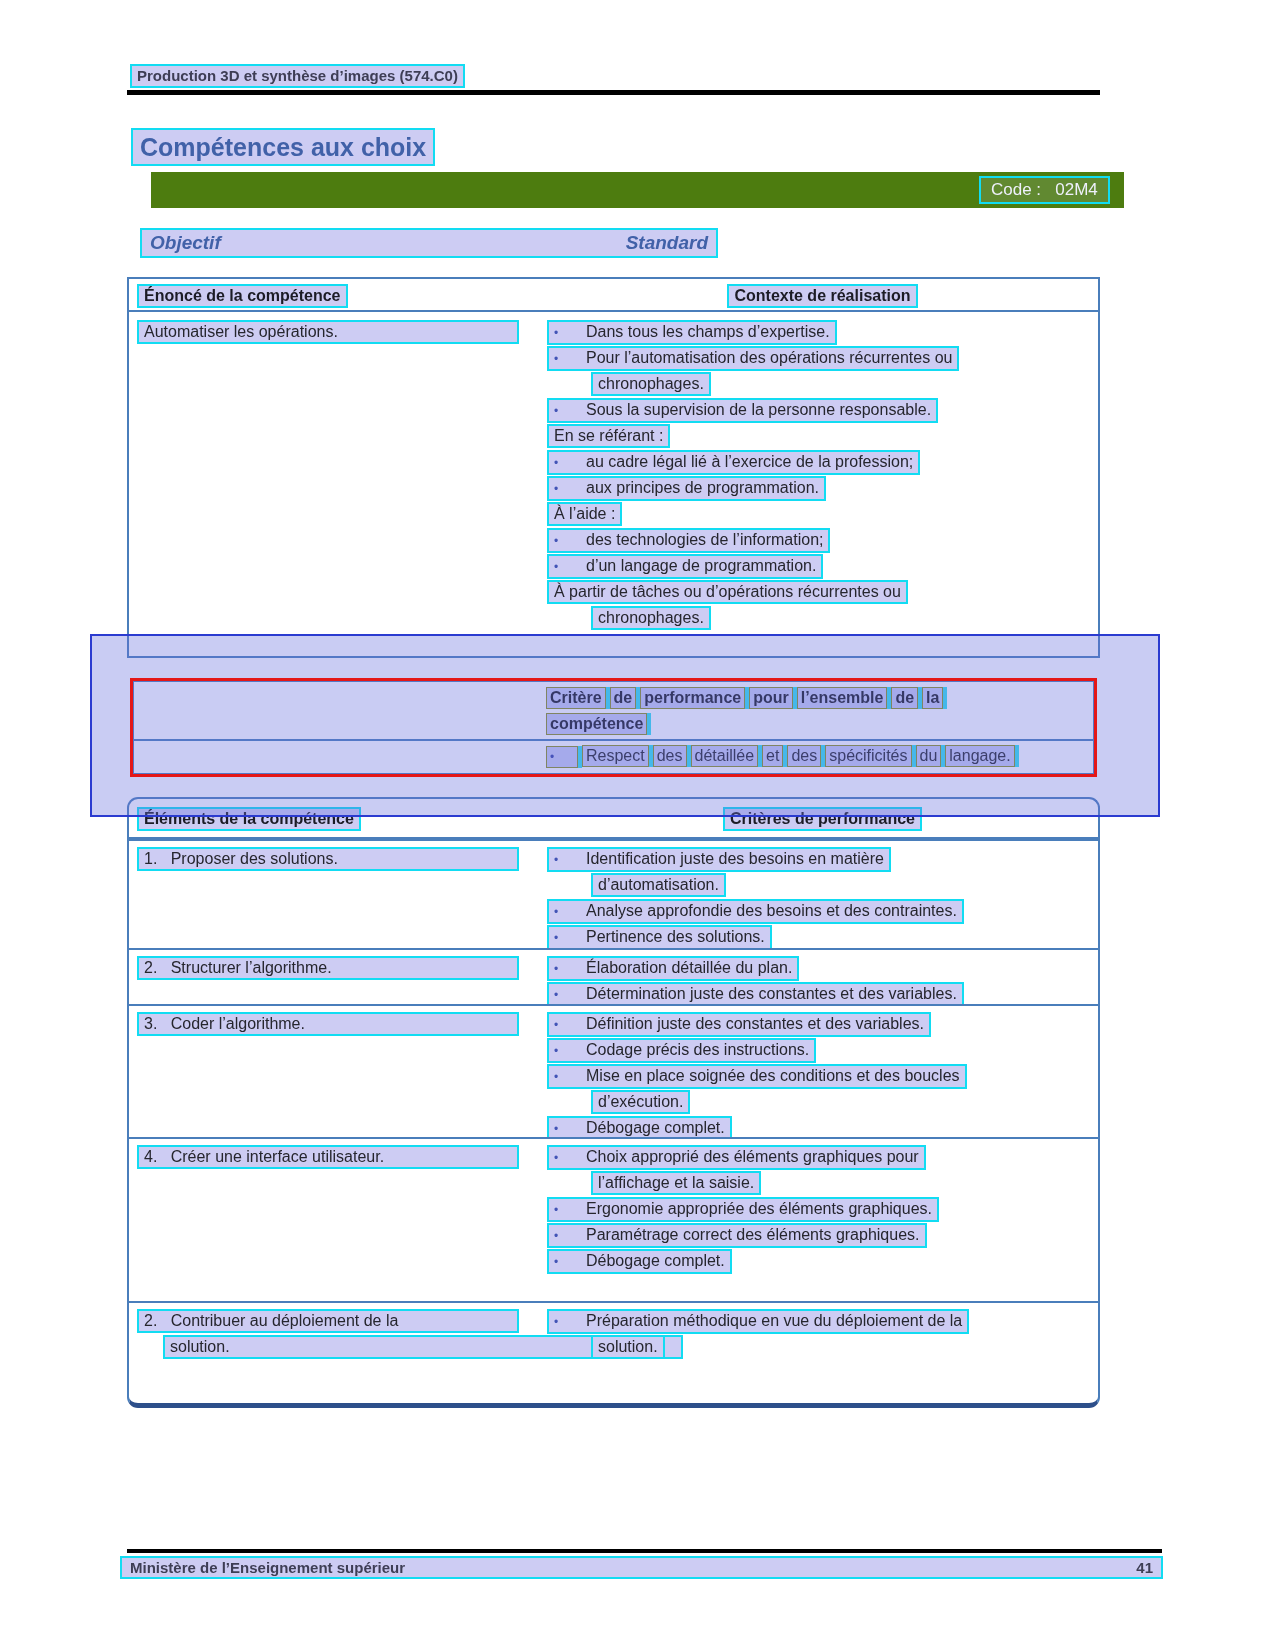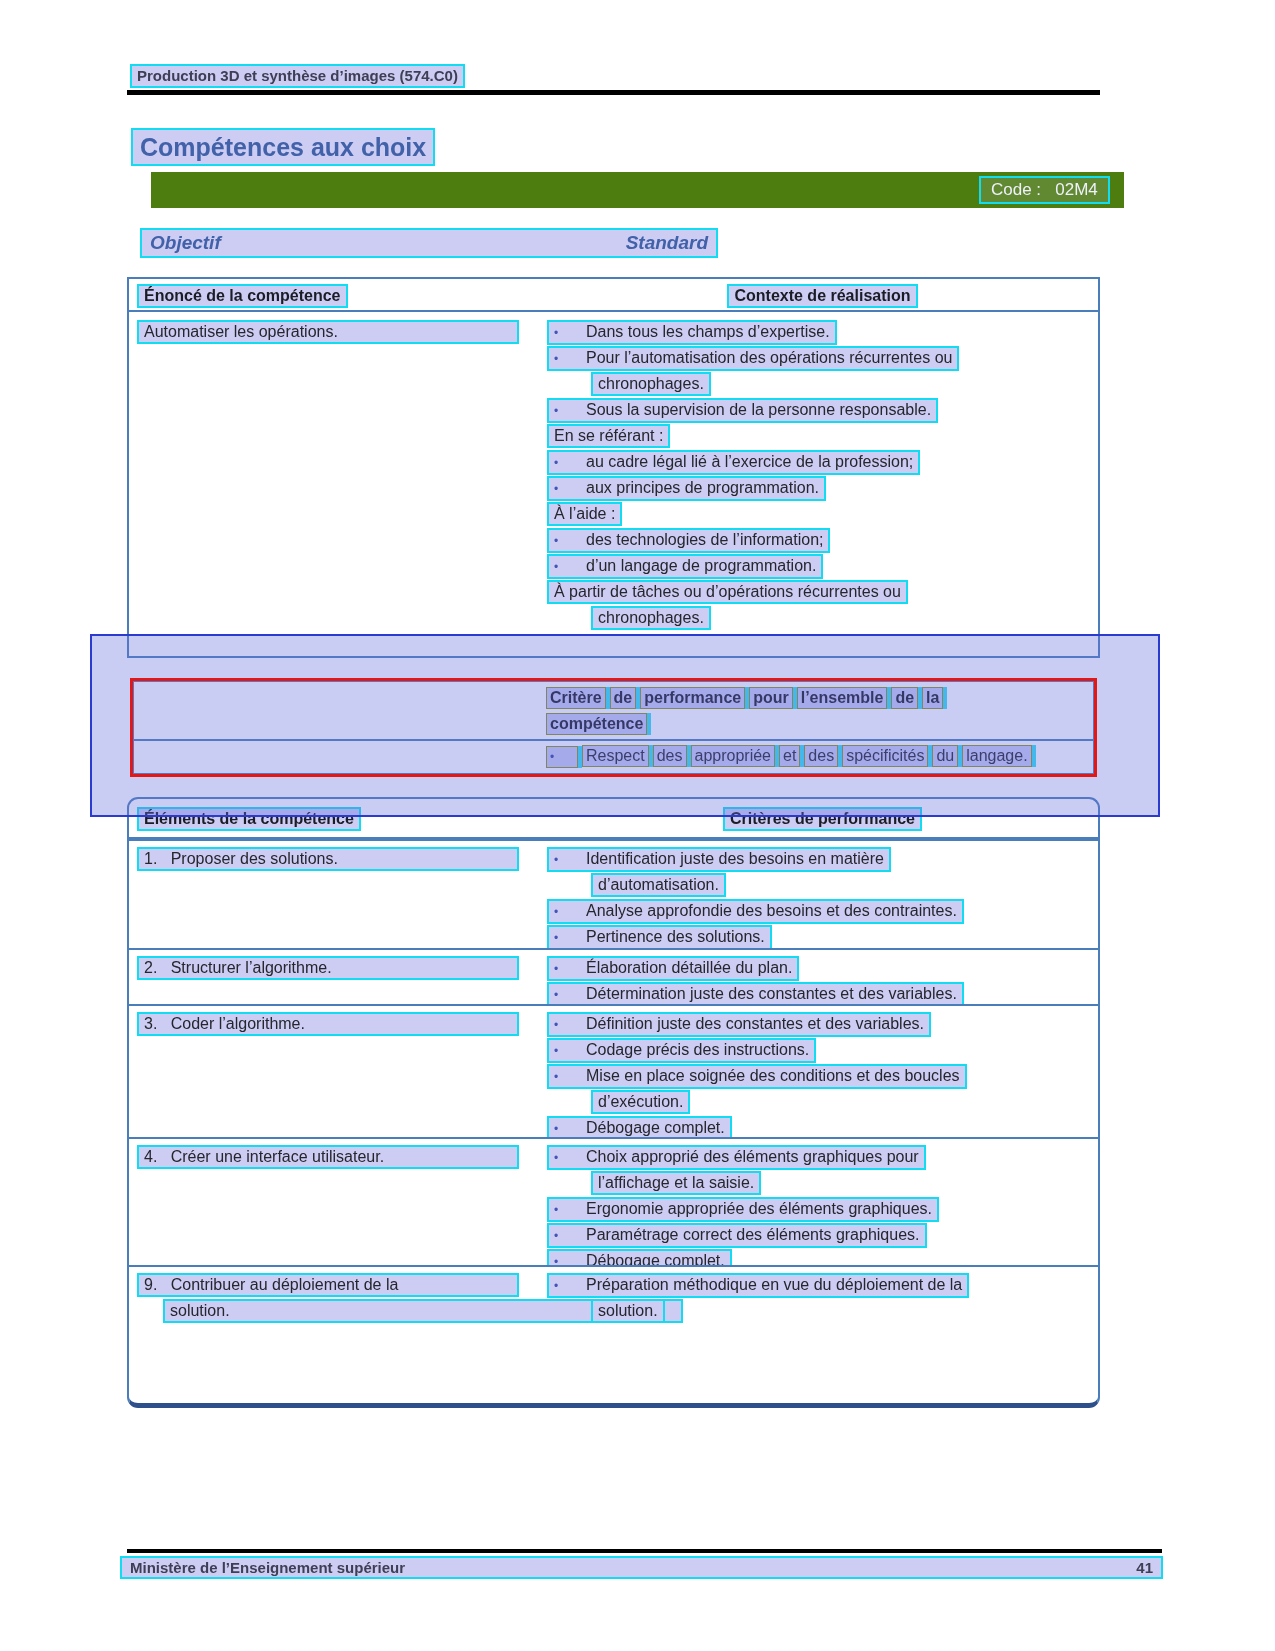--- a/index.html
+++ b/index.html
@@ -44,21 +44,21 @@
   .thead .h1{width:410px;}
   .thead .h2{flex:1;text-align:center;}
   .tbody{display:flex;flex:1;}
   .cellL{width:418px;box-sizing:border-box;padding:8px 0 0 8px;}
   .cellR{flex:1;box-sizing:border-box;padding:8px 0 0 0;}
   .t2row{display:flex;border-top:2px solid #4a7ebb;box-sizing:border-box;overflow:hidden;}
   .t2row .cellL,.t2row .cellR{padding-top:6px;}
   .t2row:nth-child(2){height:109px;}
   .t2row:nth-child(3){height:56px;}
   .t2row:nth-child(4){height:133px;}
-  .t2row:nth-child(5){height:128px;}
+  .t2row:nth-child(5){height:164px;}
   .t2row:nth-child(6){height:58px;}
   .t2row:nth-child(7){flex:1;}
   
   #critere-content{left:130px;top:678px;width:967px;height:99px;z-index:1;}
   .critere-inner{position:absolute;left:2px;top:2px;right:2px;bottom:2px;border:2px solid #4a7ebb;box-sizing:border-box;}
   .critere-h{padding:5px 0 0 412px;font-weight:bold;color:#1c1c26;}
   .critere-r{border-top:2px solid #4a7ebb;padding:4px 0 0 412px;}
   .wbline{display:inline-block;white-space:pre;}
   .word{
     display:inline-block;background:rgba(72,82,216,0.30);border:1px solid #8f9222;
@@ -130,21 +130,21 @@
   </div>
 </div>
 
 <div class="abs" id="critere-content">
   <div class="critere-inner">
     <div class="critere-h">
         <div class="li"><span class="wbline"><span class="word">Critère</span><span class="word">de</span><span class="word">performance</span><span class="word">pour</span><span class="word">l’ensemble</span><span class="word">de</span><span class="word">la</span></span></div>
         <div class="li"><span class="wbline"><span class="word">compétence</span></span></div>
       </div>
     <div class="critere-r">
-        <div class="li"><span class="wbline"><span class="word wbul">•</span><span class="word">Respect</span><span class="word">des</span><span class="word">appropriée</span><span class="word">et</span><span class="word">des</span><span class="word">spécificités</span><span class="word">du</span><span class="word">langage.</span></span></div>
+        <div class="li"><span class="wbline"><span class="word wbul">•</span><span class="word">Respect</span><span class="word">des</span><span class="word">détaillée</span><span class="word">et</span><span class="word">des</span><span class="word">spécificités</span><span class="word">du</span><span class="word">langage.</span></span></div>
       </div>
   </div>
 </div>
 <div class="abs" id="select-overlay"></div>
 <div class="abs" id="red-box"></div>
 
 <div class="abs dtable" id="table2">
   <div class="thead bold">
     <div class="h1">
       <span class="hl b">Éléments de la compétence</span>
@@ -192,21 +192,21 @@
     <div class="cellR">
         <div class="li"><span class="hl"><span class="blt">•</span>Choix approprié des éléments graphiques pour</span></div>
         <div class="li cont"><span class="hl">l’affichage et la saisie.</span></div>
         <div class="li"><span class="hl"><span class="blt">•</span>Ergonomie appropriée des éléments graphiques.</span></div>
         <div class="li"><span class="hl"><span class="blt">•</span>Paramétrage correct des éléments graphiques.</span></div>
         <div class="li"><span class="hl"><span class="blt">•</span>Débogage complet.</span></div>
       </div>
   </div>
   <div class="t2row">
     <div class="cellL">
-        <div class="li"><span class="hl" style="min-width: 382px;">9.   Contribuer au déploiement de la</span></div>
+        <div class="li"><span class="hl" style="min-width: 382px;">2.   Contribuer au déploiement de la</span></div>
         <div class="li cont"><span class="hl" style="min-width: 520px;">solution.</span></div>
       </div>
     <div class="cellR">
         <div class="li"><span class="hl"><span class="blt">•</span>Préparation méthodique en vue du déploiement de la</span></div>
         <div class="li cont"><span class="hl">solution.</span></div>
         <div class="li"><span class="hl"><span class="blt">•</span>Soutien technique approprié.</span></div>
       </div>
   </div>
 </div>
 

